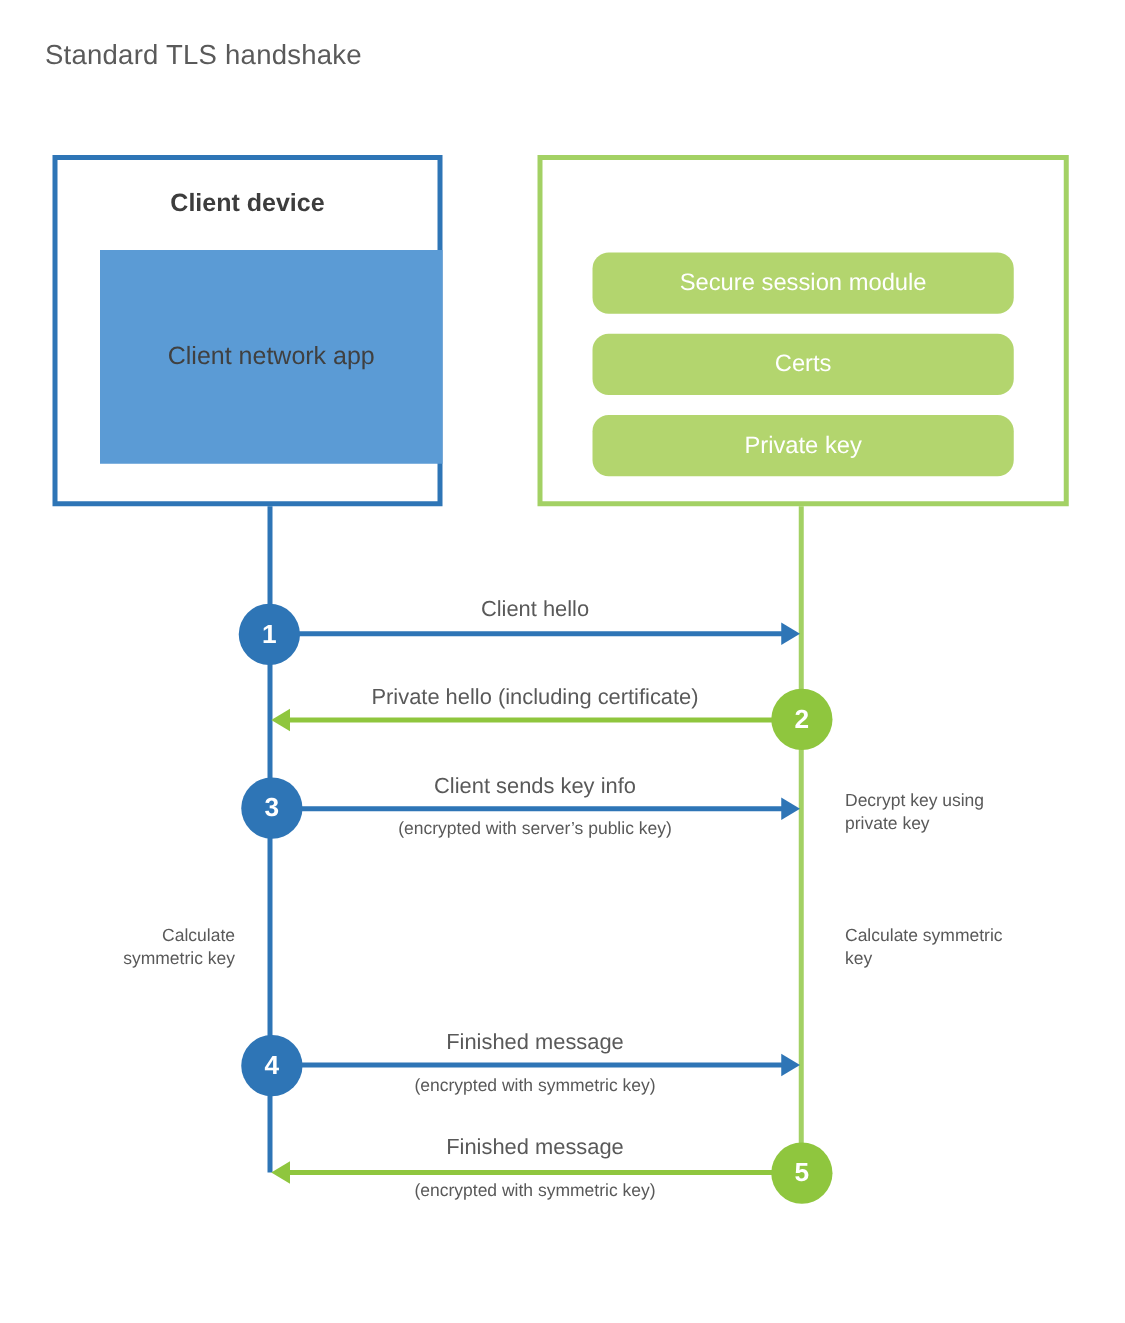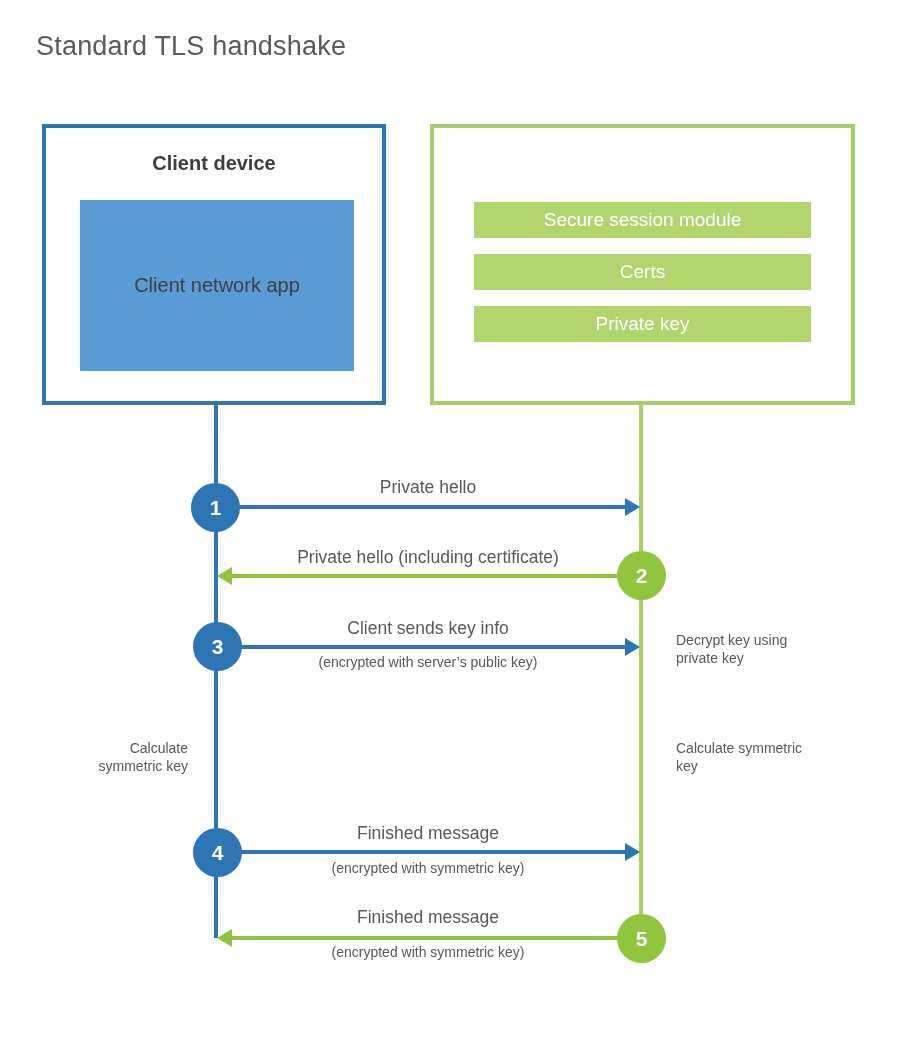--- a/index.html
+++ b/index.html
@@ -12,44 +12,45 @@
     --text-gray:#595959;
     --title-gray:#5a5a5a;
   }
   *{margin:0;padding:0;box-sizing:border-box;}
   html,body{background:#ffffff;}
   body{font-family:"Liberation Sans","DejaVu Sans",sans-serif;}
   .canvas{position:relative;width:900px;height:1058px;background:#fff;overflow:hidden;}
 
   .title{
     position:absolute;left:36px;top:31px;
-    font-size:27px;font-weight:300;letter-spacing:.2px;
+    font-size:22px;font-weight:300;letter-spacing:.2px;
     color:var(--title-gray,#5a5a5a);
   }
 
   
   .box{position:absolute;top:124px;height:281px;background:#fff;}
-  .box.client{left:42px;width:344px;border:4px solid var(--blue,#2e75b6);}
+  .box.client{left:42px;width:312px;border:4px solid var(--blue,#2e75b6);}
   .box.server{left:430px;width:425px;border:4px solid var(--green-border,#a3d164);}
   .box-title{
     position:absolute;left:0;top:24px;width:100%;text-align:center;
     font-size:20px;font-weight:700;color:var(--text-dark,#3d3d3d);
   }
   .client-module{
     position:absolute;left:34px;top:72px;width:274px;height:171px;
     background:var(--blue-light,#5b9bd5);color:#404040;
     display:flex;align-items:center;justify-content:center;text-align:center;
     font-size:20px;line-height:1.45;padding:0 44px;
   }
   .server-bars{position:absolute;left:40px;top:74px;width:337px;}
   .bar{
-    width:100%;height:36px;margin-bottom:16px;
+    width:100%;height:49px;margin-bottom:16px;
     background:var(--green-light,#b3d56e);color:#fff;
     display:flex;align-items:center;justify-content:center;
     font-size:19px;
+    border-radius:13px;
   }
 
   
   .vline{position:absolute;top:405px;width:4px;height:533px;z-index:1;}
   .vline.client-line{left:214px;background:var(--blue,#2e75b6);}
   .vline.server-line{left:639px;background:var(--green-border,#a3d164);}
 
   
   .arrow{position:absolute;height:4px;z-index:2;}
   .arrow.blue{background:var(--blue,#2e75b6);}
@@ -122,21 +123,21 @@
     </div>
   </div>
 
   <div class="vline client-line"></div>
   <div class="vline server-line"></div>
 
   <div class="arrow blue right a1">
       <span class="head"></span>
     </div>
   <div class="circle blue c1">1</div>
-  <div class="msg l1">Private hello</div>
+  <div class="msg l1">Client hello</div>
 
   <div class="arrow green left a2">
       <span class="head"></span>
     </div>
   <div class="circle green c2">2</div>
   <div class="msg l2">Private hello (including certificate)</div>
 
   <div class="arrow blue right a3">
       <span class="head"></span>
     </div>

